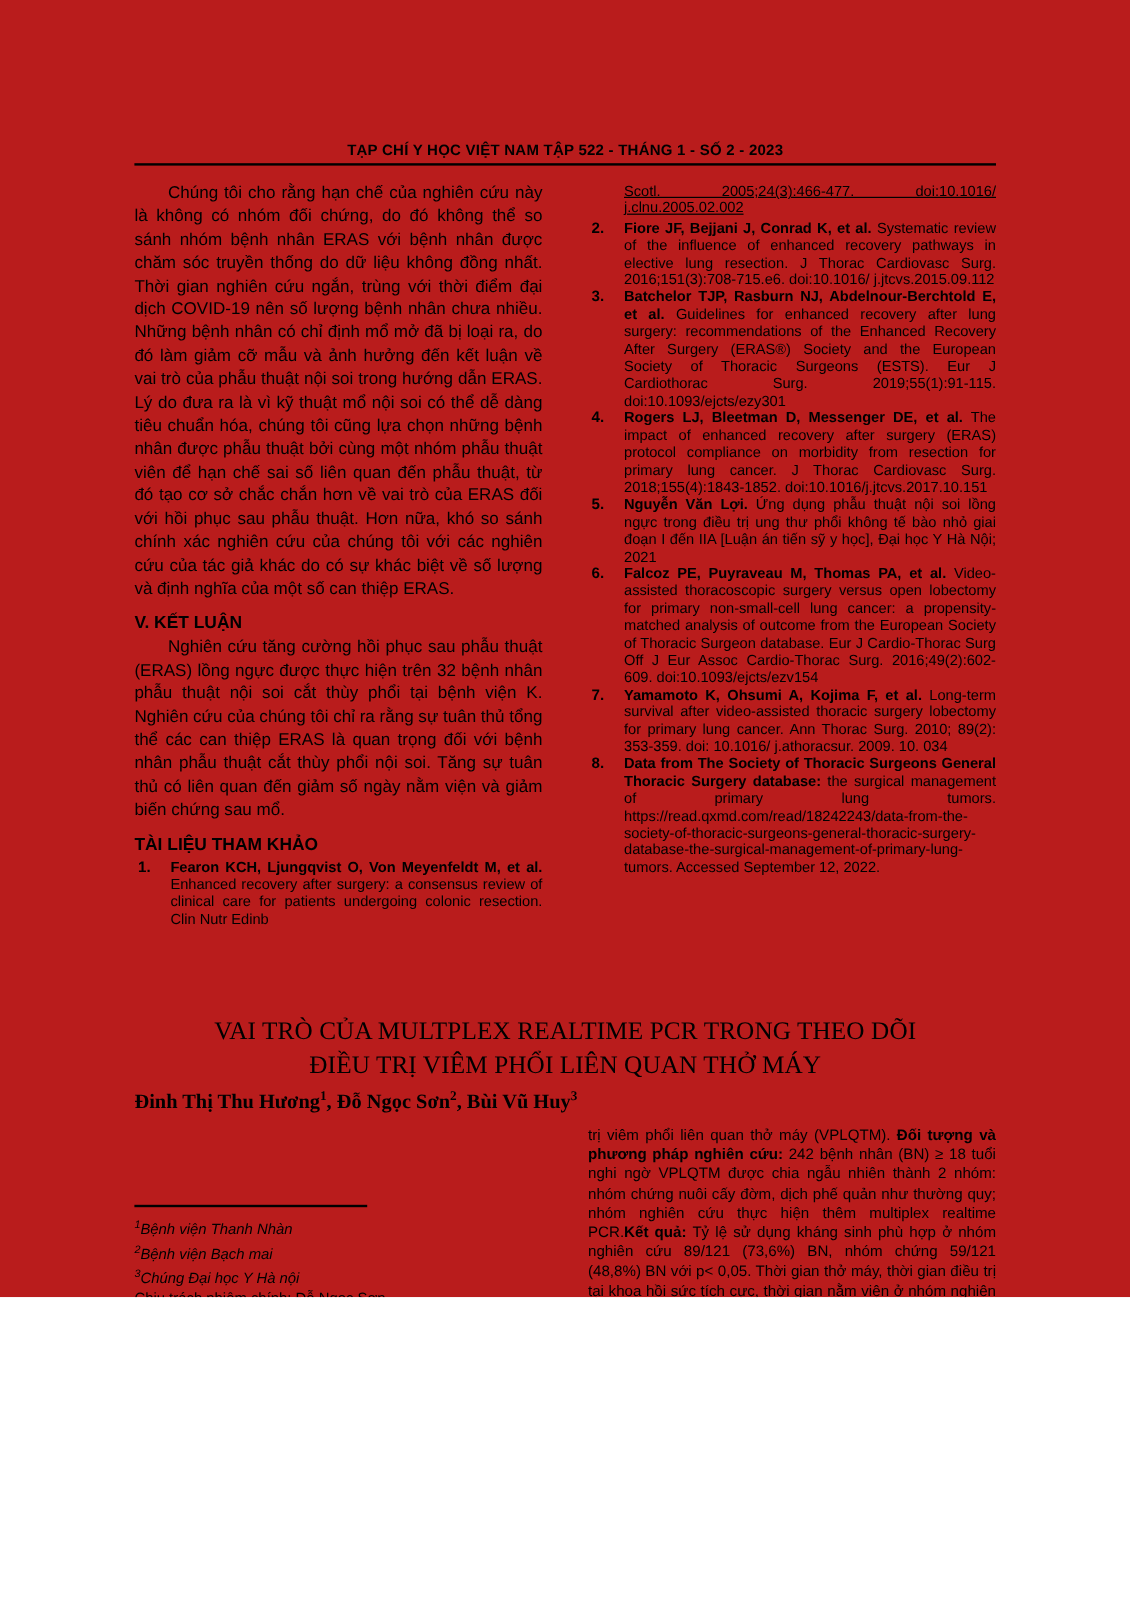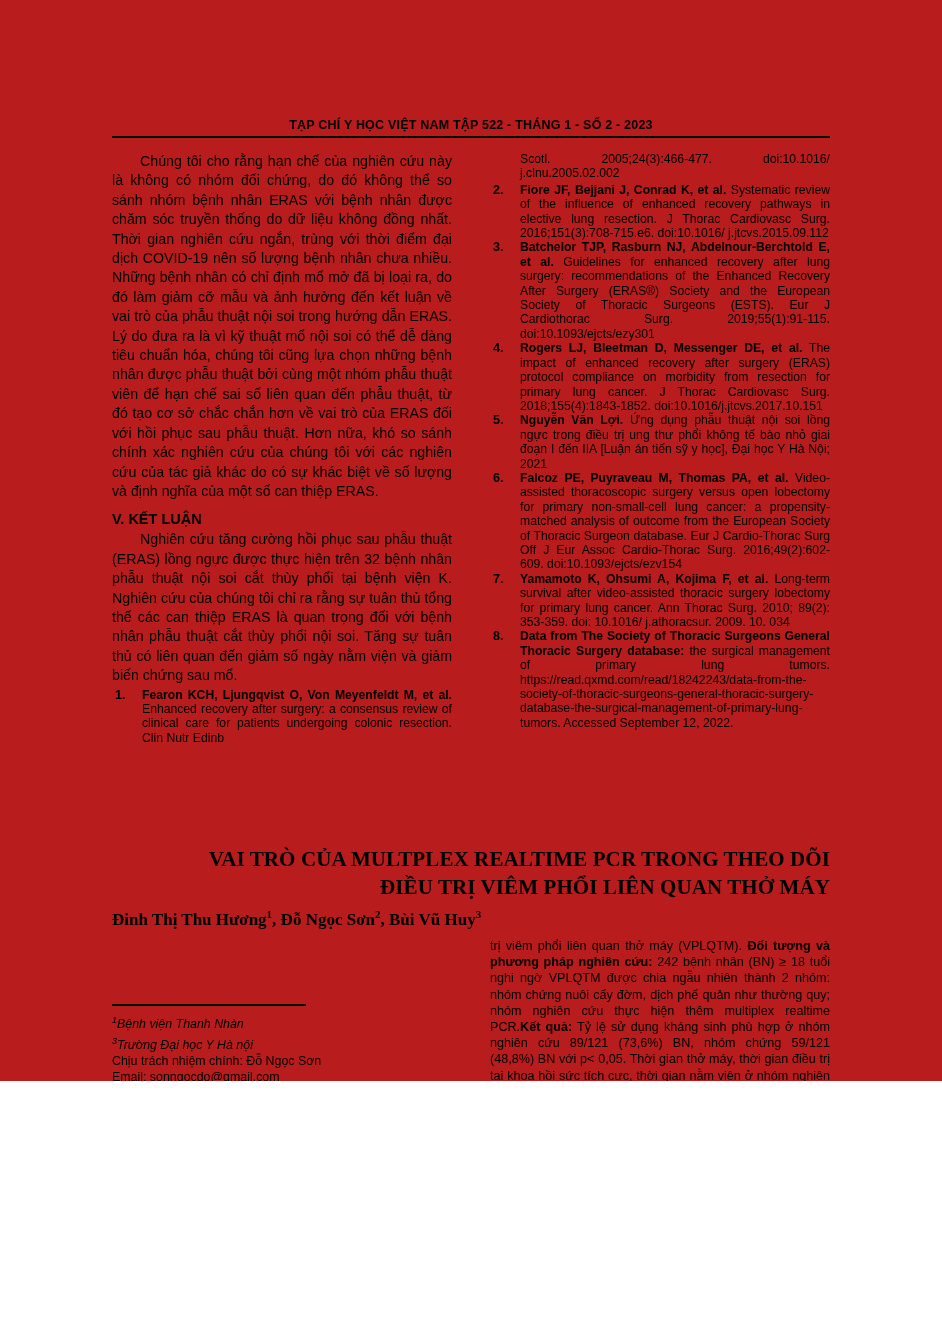--- a/index.html
+++ b/index.html
@@ -99,31 +99,32 @@
     font-size: 12.6px;
   }
   .ref-authors { font-weight: bold; }
   .ref-cont {
     font-family: "Liberation Sans", sans-serif;
     font-size: 12.2px;
     line-height: 14.4px;
     text-align: justify;
     padding-left: 30px;
     margin: 0;
+    text-decoration: underline;
   }
 
   
   .article-title {
     position: absolute;
     left: 112px;
     top: 845px;
     width: 718px;
-    text-align: right;
+    text-align: center;
     font-family: "Liberation Serif", serif;
-    font-weight: bold;
+    font-weight: normal;
     font-size: 21px;
     line-height: 28px;
     letter-spacing: 0.1px;
   }
   .authors {
     position: absolute;
     left: 112px;
     top: 903px;
     width: 718px;
     text-align: left;
@@ -215,20 +216,21 @@
 
   <div class="running-head">TẠP CHÍ Y HỌC VIỆT NAM TẬP 522 - THÁNG 1 - SỐ 2 - 2023</div>
   <div class="head-rule"></div>
 
   <div class="cols">
 
     <div class="col col-left">
       <p class="body-p">Chúng tôi cho rằng hạn chế của nghiên cứu này là không có nhóm đối chứng, do đó không thể so sánh nhóm bệnh nhân ERAS với bệnh nhân được chăm sóc truyền thống do dữ liệu không đồng nhất. Thời gian nghiên cứu ngắn, trùng với thời điểm đại dịch COVID-19 nên số lượng bệnh nhân chưa nhiều. Những bệnh nhân có chỉ định mổ mở đã bị loại ra, do đó làm giảm cỡ mẫu và ảnh hưởng đến kết luận về vai trò của phẫu thuật nội soi trong hướng dẫn ERAS. Lý do đưa ra là vì kỹ thuật mổ nội soi có thể dễ dàng tiêu chuẩn hóa, chúng tôi cũng lựa chọn những bệnh nhân được phẫu thuật bởi cùng một nhóm phẫu thuật viên để hạn chế sai số liên quan đến phẫu thuật, từ đó tạo cơ sở chắc chắn hơn về vai trò của ERAS đối với hồi phục sau phẫu thuật. Hơn nữa, khó so sánh chính xác nghiên cứu của chúng tôi với các nghiên cứu của tác giả khác do có sự khác biệt về số lượng và định nghĩa của một số can thiệp ERAS.</p>
       <div class="sec-head">V. KẾT LUẬN</div>
       <p class="body-p">Nghiên cứu tăng cường hồi phục sau phẫu thuật (ERAS) lồng ngực được thực hiện trên 32 bệnh nhân phẫu thuật nội soi cắt thùy phổi tại bệnh viện K. Nghiên cứu của chúng tôi chỉ ra rằng sự tuân thủ tổng thể các can thiệp ERAS là quan trọng đối với bệnh nhân phẫu thuật cắt thùy phổi nội soi. Tăng sự tuân thủ có liên quan đến giảm số ngày nằm viện và giảm biến chứng sau mổ.</p>
+      <div class="sec-head">TÀI LIỆU THAM KHẢO</div>
       <div class="ref-list">
         <div class="ref-item">
           <span class="ref-num">1.</span><span class="ref-authors">Fearon KCH, Ljungqvist O, Von Meyenfeldt M, et al.</span><span> Enhanced recovery after surgery: a consensus review of clinical care for patients undergoing colonic resection. Clin Nutr Edinb</span>
         </div>
       </div>
     </div>
 
     <div class="col col-right">
       <div class="ref-cont">Scotl. 2005;24(3):466-477. doi:10.1016/ j.clnu.2005.02.002</div>
       <div class="ref-list">
@@ -267,21 +269,22 @@
 
   <div class="abs-cols">
     <div class="abs-col abs-right">
       <p class="abs-p-cont"><span>trị viêm phổi liên quan thở máy (VPLQTM). </span><span class="lead">Đối tượng và phương pháp nghiên cứu:</span><span> 242 bệnh nhân (BN) ≥ 18 tuổi nghi ngờ VPLQTM được chia ngẫu nhiên thành 2 nhóm: nhóm chứng nuôi cấy đờm, dịch phế quản như thường quy; nhóm nghiên cứu thực hiện thêm multiplex realtime PCR.</span><span class="lead">Kết quả:</span><span> Tỷ lệ sử dụng kháng sinh phù hợp ở nhóm nghiên cứu 89/121 (73,6%) BN, nhóm chứng 59/121 (48,8%) BN với p&lt; 0,05. Thời gian thở máy, thời gian điều trị tại khoa hồi sức tích cực, thời gian nằm viện ở nhóm nghiên cứu thấp hơn nhóm chứng có ý nghĩa thống kê với p&lt; 0,05. Tỷ lệ tử vong chung ở nhóm nghiên cứu là 42/121 (34,7%) BN, nhóm chứng là 59/121 (48,8%) BN với p= 0,022. Không có sự</span></p>
     </div>
   </div>
 
   <div class="foot-rule"></div>
   <div class="footnote">
     <div class="aff"><sup>1</sup><span>Bệnh viện Thanh Nhàn</span></div>
-    <div class="aff"><sup>3</sup><span>Trường Đại học Y Hà nội</span></div>
+    <div class="aff"><sup>2</sup><span>Bệnh viện Bạch mai</span></div>
+    <div class="aff"><sup>3</sup><span>Chúng Đại học Y Hà nội</span></div>
     <div>Chịu trách nhiệm chính: Đỗ Ngọc Sơn</div>
     <div>Email: sonngocdo@gmail.com</div>
     <div>Ngày nhận bài: 24.10.2022</div>
     <div>Ngày phản biện khoa học: 07.12.2022</div>
     <div>Ngày duyệt bài: 26.12.2022</div>
   </div>
 
   <div class="page-number">345</div>
 
 </div>

